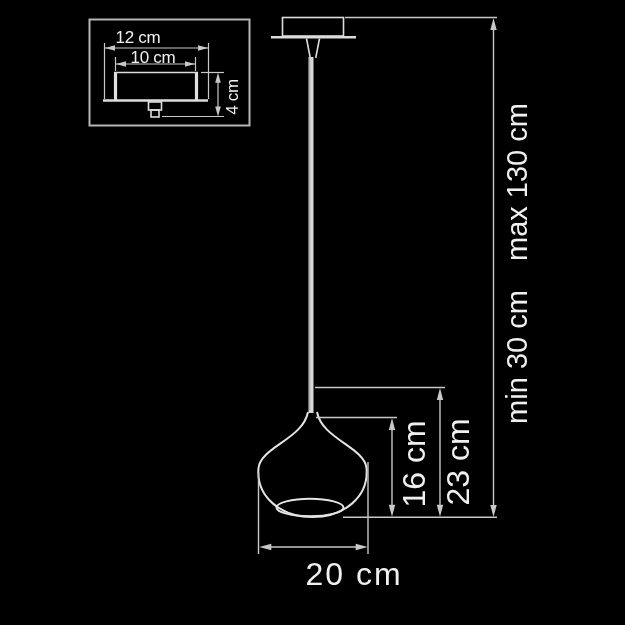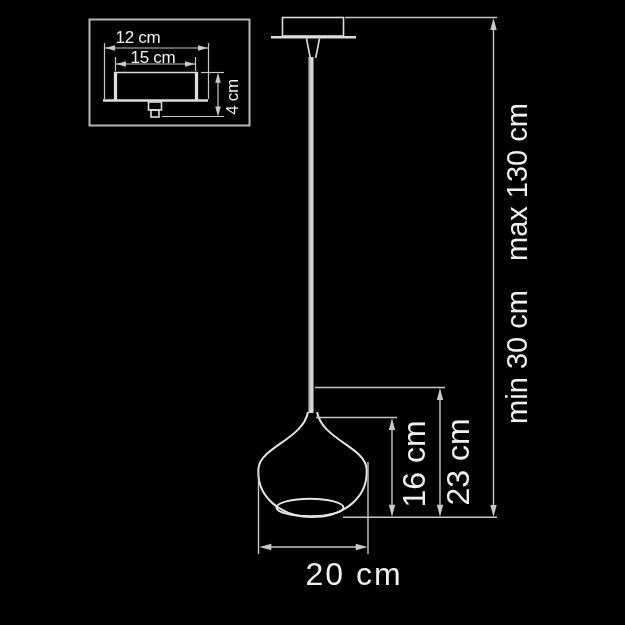--- a/index.html
+++ b/index.html
@@ -102,21 +102,21 @@
 
       <line class="ln" x1="258.5" y1="472" x2="258.5" y2="554"></line>
       <line class="ln" x1="368" y1="462" x2="368" y2="554"></line>
       <line class="ln" x1="264" y1="547" x2="363" y2="547"></line>
       <polygon class="ar" points="259.3,547 271.3,543.8 271.3,550.2"></polygon>
       <polygon class="ar" points="367.7,547 355.7,543.8 355.7,550.2"></polygon>
     </g>
   </svg>
 
   <div class="label fs-inset" style="left:138px;top:37px;">12 cm</div>
-  <div class="label fs-inset" style="left:153px;top:57px;">15 cm</div>
+  <div class="label fs-inset" style="left:153px;top:57px;">10 cm</div>
   <div class="label rot fs-inset" style="left:232px;top:97px;">4 cm</div>
 
   <div class="label fs-big sp" style="left:314px;top:574px;margin-left:40px;">20 cm</div>
   <div class="label rot fs-big" style="left:414px;top:464px;">16 cm</div>
   <div class="label rot fs-big" style="left:458px;top:462px;">23 cm</div>
   <div class="label rot fs-mid" style="left:517px;top:182px;">max 130 cm</div>
   <div class="label rot fs-mid" style="left:517px;top:357px;">min 30 cm</div>
 </div>
 
 </body></html>

